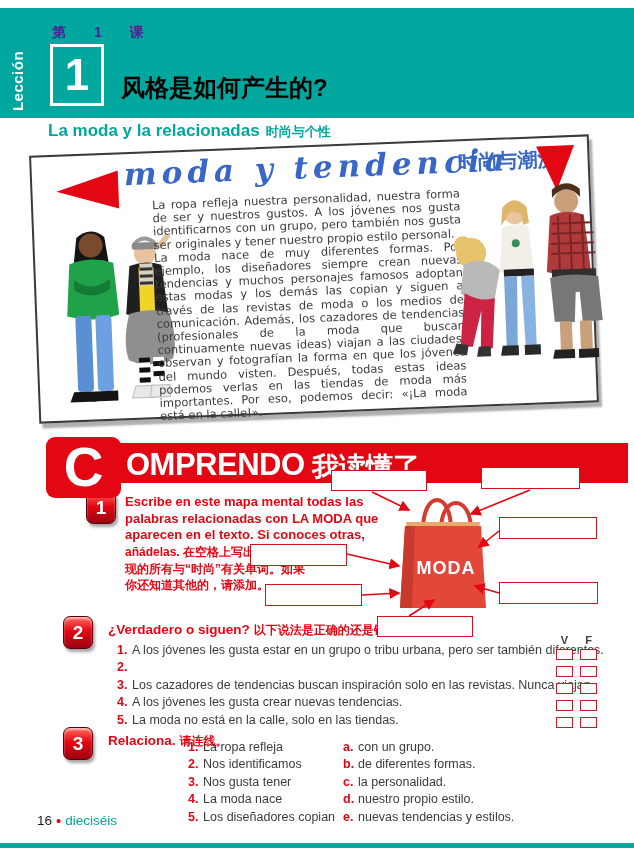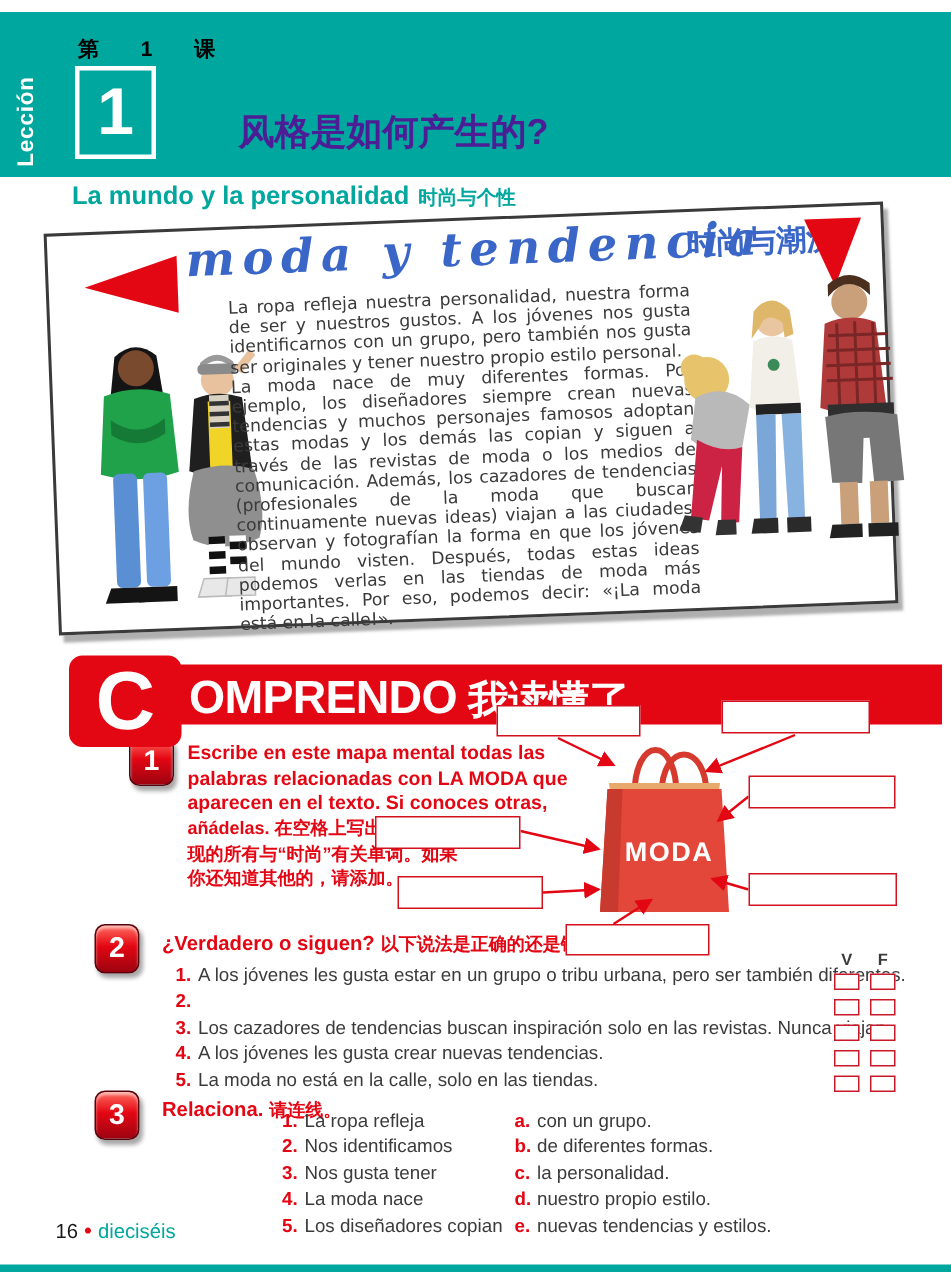--- a/index.html
+++ b/index.html
@@ -3,25 +3,25 @@
 <meta charset="utf-8">
 <style>
   * { margin:0; padding:0; box-sizing:border-box; }
   html,body { background:#ffffff; }
   body { font-family:"Liberation Sans", sans-serif; }
   .page { position:relative; width:634px; height:855px; background:#fff; overflow:hidden; margin:0 auto; }
 
   
   .banner { position:absolute; left:0; top:8px; width:634px; height:110px; background:#00a79e; }
   .lesson-vert { position:absolute; left:4px; top:36px; width:26px; height:74px; color:#fff; font-weight:bold; font-size:15px; letter-spacing:.5px; transform:rotate(-90deg); transform-origin:center; display:flex; align-items:center; justify-content:center; white-space:nowrap; }
-  .lesson-zh { position:absolute; left:52px; top:16px; color:#000000; font-size:14px; font-weight:bold; letter-spacing:12px; }
+  .lesson-zh { position:absolute; left:52px; top:16px; color:#4c1d95; font-size:14px; font-weight:bold; letter-spacing:12px; }
   .lesson-box { position:absolute; left:50px; top:36px; width:54px; height:62px; border:3px solid #fff; display:flex; align-items:center; justify-content:center; }
   .lesson-num { color:#fff; font-size:44px; font-weight:bold; line-height:1; }
   .title-es { position:absolute; left:120px; top:26px; color:#fff; font-size:31px; font-weight:bold; letter-spacing:-.5px; }
-  .title-zh { position:absolute; left:121px; top:64px; color:#4c1d95; font-size:24px; font-weight:bold;margin-left:38px; }
+  .title-zh { position:absolute; left:121px; top:64px; color:#000000; font-size:24px; font-weight:bold; }
 
   
   .subtitle { position:absolute; left:48px; top:121px; white-space:nowrap; }
   .subtitle .es { color:#00a79e; font-size:17px; font-weight:bold; }
   .subtitle .zh { color:#00a79e; font-size:13px; font-weight:bold; margin-left:6px; }
 
   
   .card { position:absolute; left:34px; top:145px; width:560px; height:268px; background:#fff; border:2px solid #3a3a3a; transform:rotate(-2.2deg); box-shadow:3px 5px 2px rgba(110,110,110,.55); }
   .tri-left { position:absolute; left:24px; top:16px; width:0; height:0; border-top:19px solid transparent; border-bottom:19px solid transparent; border-right:62px solid #e30613; }
   .card-title { position:absolute; left:92px; top:2px; color:#3a66c8; font-family:"DejaVu Serif", serif; font-style:italic; font-weight:bold; font-size:31px; letter-spacing:5px; white-space:nowrap; }
@@ -85,21 +85,21 @@
   <div class="banner">
     <div class="lesson-vert">Lección</div>
     <div class="lesson-zh">第 1 课</div>
     <div class="lesson-box">
       <span class="lesson-num">1</span>
     </div>
     <div class="title-zh">风格是如何产生的?</div>
   </div>
 
   <div class="subtitle">
-    <span class="es">La mundo y la personalidad</span><span class="zh">时尚与个性</span>
+    <span class="es">La moda y la relacionadas</span><span class="zh">时尚与个性</span>
   </div>
 
   <div class="card">
     <div class="tri-left"></div>
     <div class="card-title">moda y tendencia</div>
     <div class="card-title-zh">时尚与潮流</div>
     <div class="tri-down"></div>
 
     <svg class="photo-left" width="152" height="200" viewBox="0 0 152 200">
 

